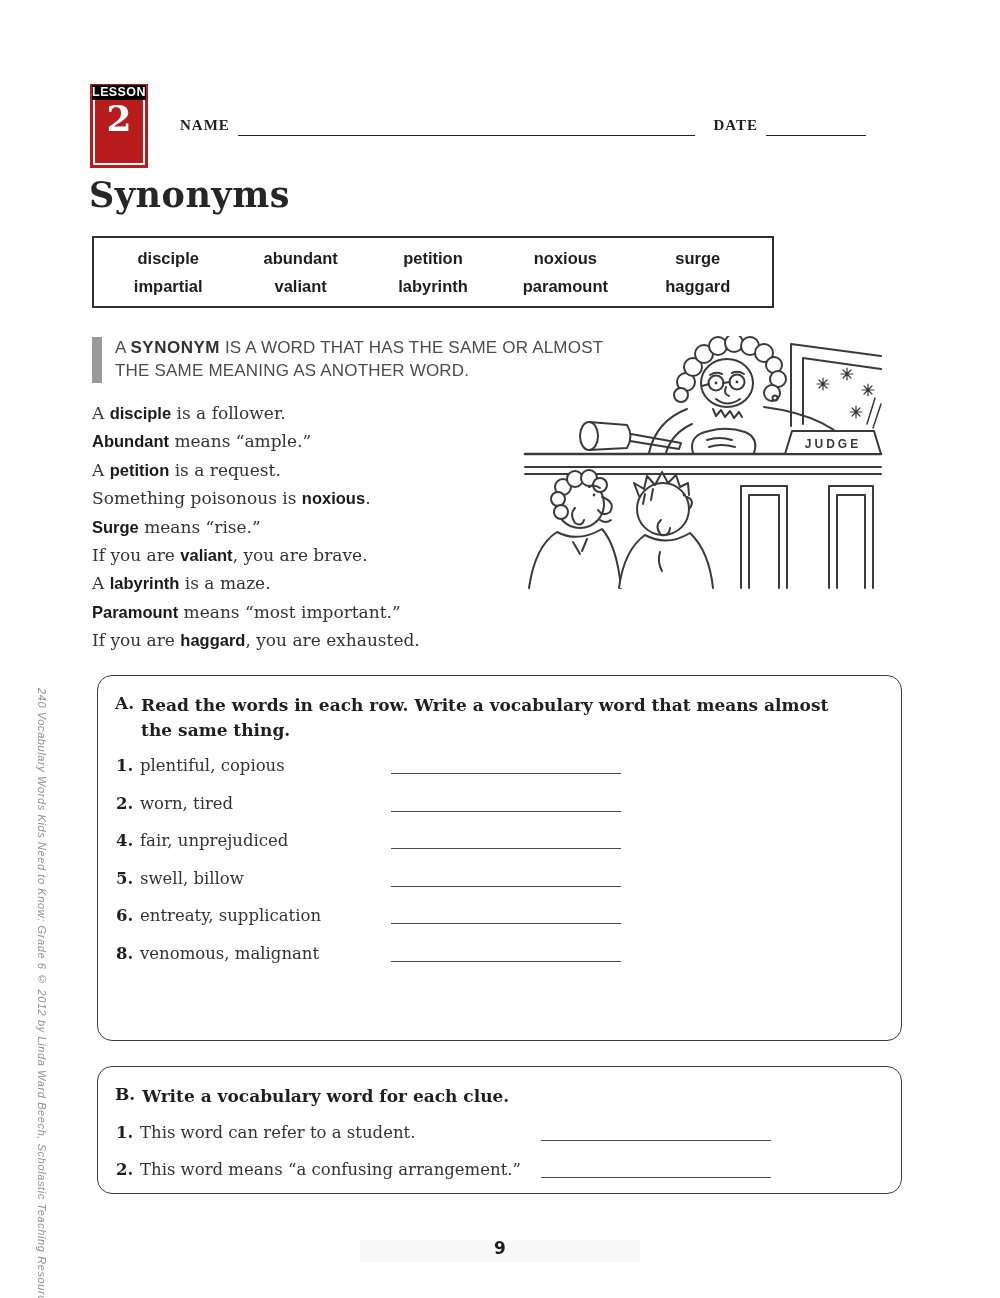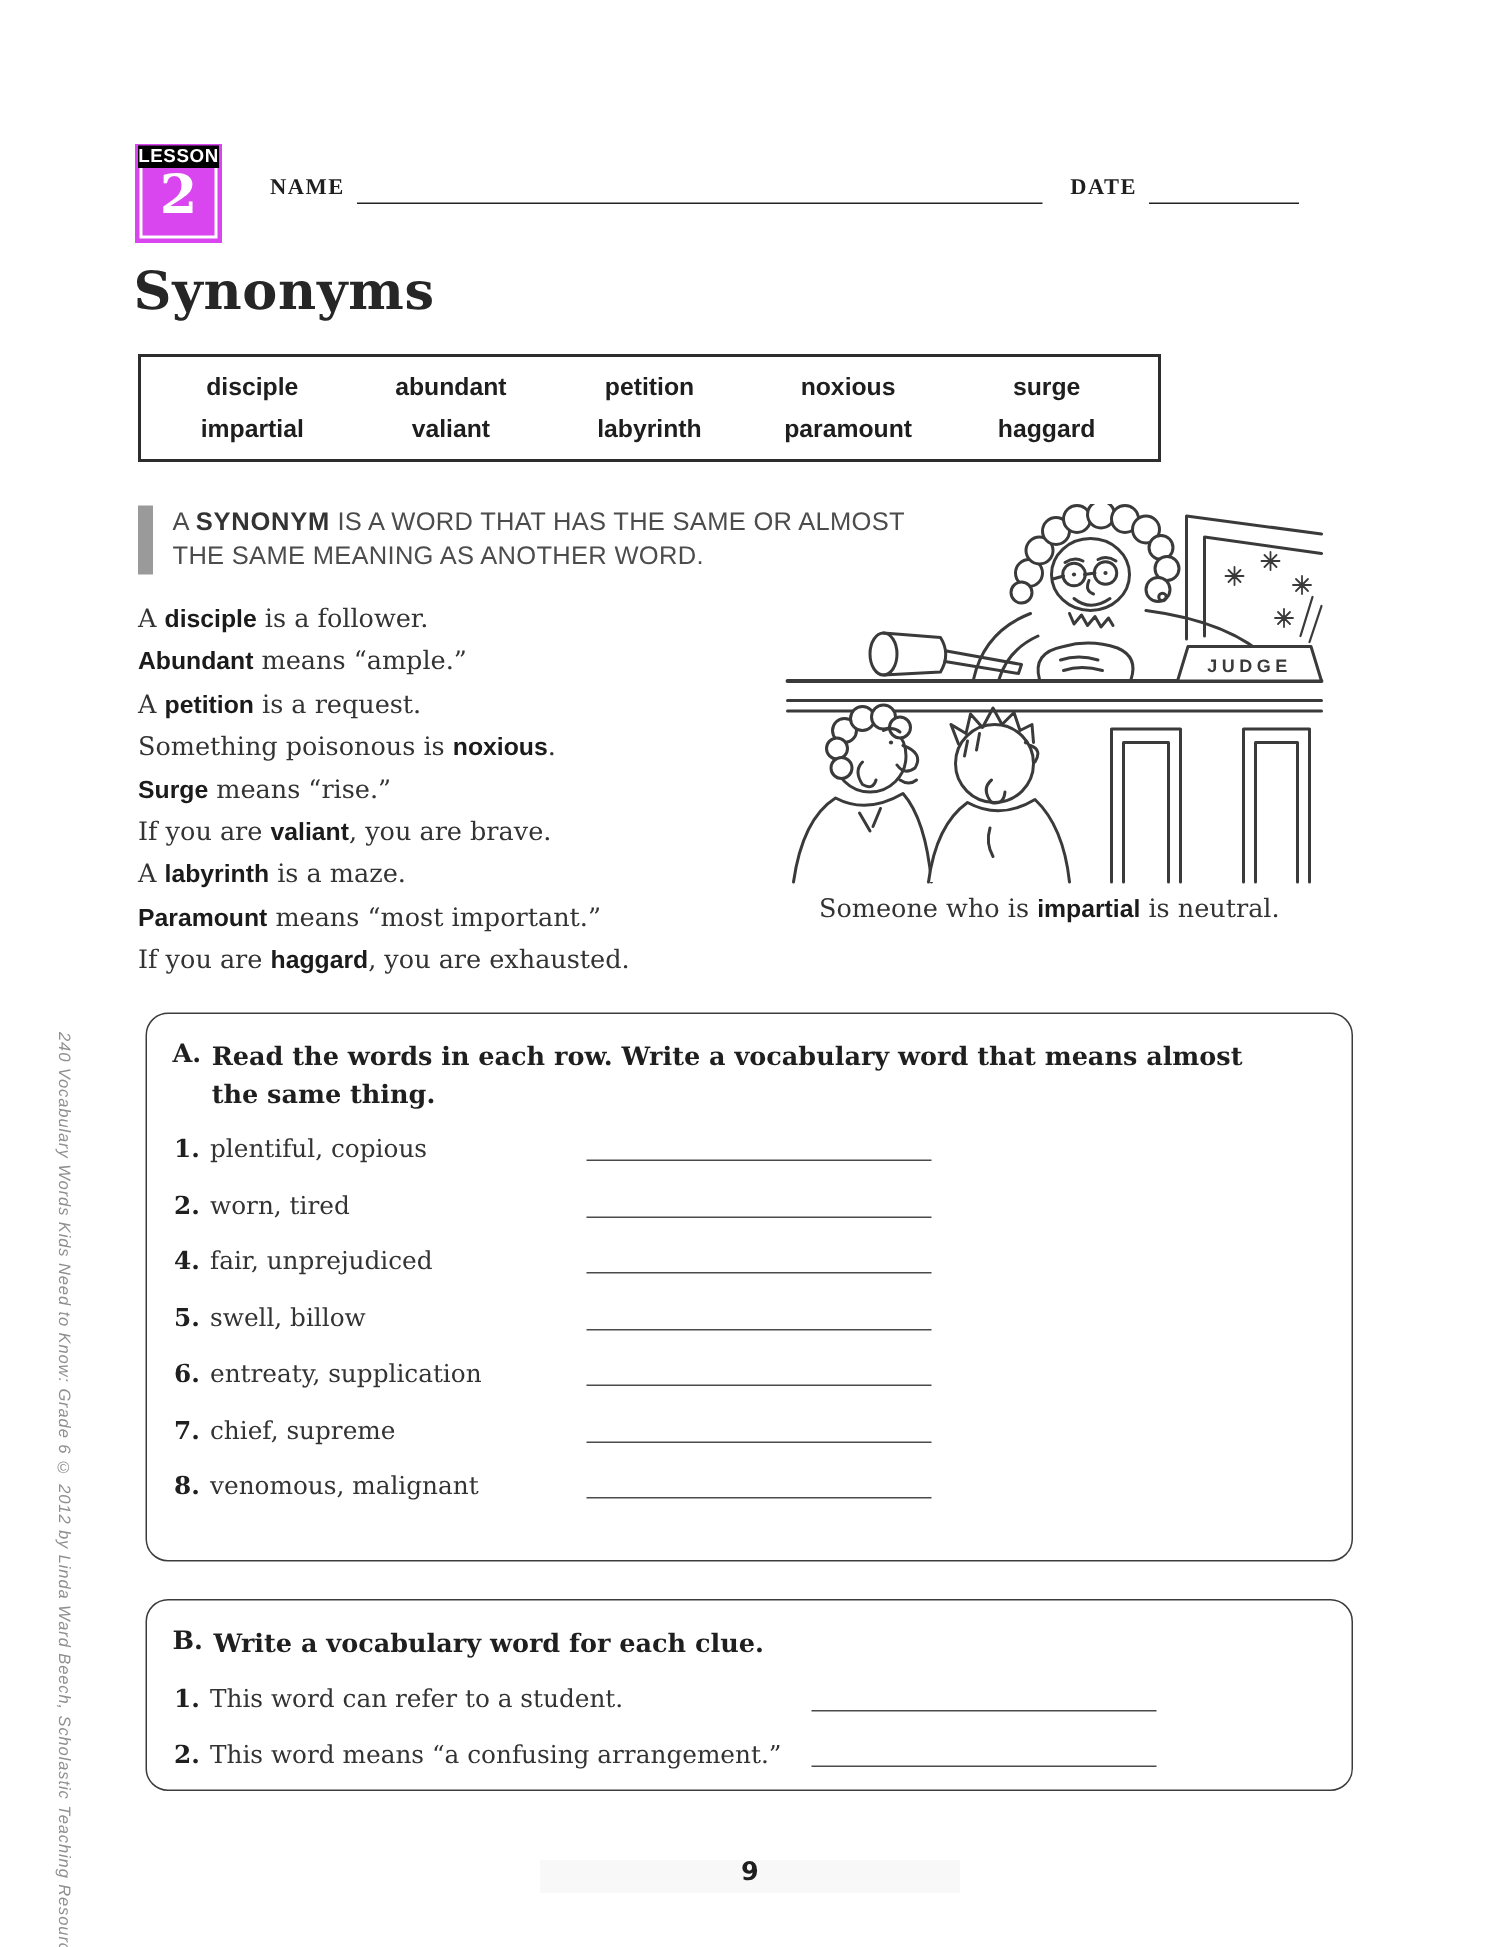--- a/index.html
+++ b/index.html
@@ -1,20 +1,20 @@
 <!DOCTYPE html>
 <html><head>
 <meta charset="utf-8">
 <style>
   html,body{margin:0;padding:0;background:#fff;}
   .page{position:relative;width:1000px;height:1298px;background:#fff;overflow:hidden;
         font-family:"DejaVu Serif",serif;color:#2e2e2e;}
 
   
-  .badge{position:absolute;left:90px;top:96px;width:58px;height:66px;background:#d946ef;}
+  .badge{position:absolute;left:90px;top:84px;width:58px;height:84px;background:#b91c1c;}
   .badge-inner{position:absolute;left:3px;top:3px;right:3px;bottom:3px;border:2px solid #fff;}
   .badge-lesson{position:absolute;top:1px;left:2px;right:2px;z-index:2;background:#000;color:#fff;
         font-family:"Liberation Sans",sans-serif;font-weight:bold;font-size:12.5px;letter-spacing:.4px;
         text-align:center;line-height:15px;}
   .badge-num{position:absolute;top:16px;left:0;right:0;z-index:2;text-align:center;color:#fff;
         font-family:"DejaVu Serif",serif;font-weight:bold;font-size:36px;line-height:1;}
 
   
   .name-date{position:absolute;left:180px;top:110px;width:686px;height:26px;display:flex;align-items:flex-end;
         font-family:"Liberation Serif",serif;font-weight:bold;font-size:15px;letter-spacing:1px;color:#1f1f1f;}
@@ -197,34 +197,32 @@
         <path d="M122,158 L120,168 M130,153 L128,164"></path>
         <circle cx="161" cy="159" r="1.4" fill="#3a3a3a" stroke="none"></circle>
         <path d="M164,161 Q172,164 167,172"></path>
         <path d="M138,184 Q131,190 138,199 Q146,201 147,192"></path>
         <path d="M137,216 Q134,226 139,235"></path>
       </g>
     </g>
     <text x="310" y="112" text-anchor="middle" font-family="Liberation Sans, sans-serif" font-size="12" font-weight="bold" letter-spacing="3" fill="#3a3a3a">JUDGE</text>
   </svg>
 
-  <div class="caption"><span>Someone who is </span><b>impartial</b><span> is neutral.</span></div>
 
   <div class="section-box box-a">
     <div class="sec-header">
       <span class="sec-label">A.</span>
       <span class="sec-instructions">Read the words in each row. Write a vocabulary word that means almost the same thing.</span>
     </div>
     <div class="items">
       <div class="item"><span class="item-num">1.</span><span class="item-text">plentiful, copious</span><span class="blank blank-a"></span></div>
       <div class="item"><span class="item-num">2.</span><span class="item-text">worn, tired</span><span class="blank blank-a"></span></div>
       <div class="item"><span class="item-num">4.</span><span class="item-text">fair, unprejudiced</span><span class="blank blank-a"></span></div>
       <div class="item"><span class="item-num">5.</span><span class="item-text">swell, billow</span><span class="blank blank-a"></span></div>
       <div class="item"><span class="item-num">6.</span><span class="item-text">entreaty, supplication</span><span class="blank blank-a"></span></div>
-      <div class="item"><span class="item-num">7.</span><span class="item-text">chief, supreme</span><span class="blank blank-a"></span></div>
       <div class="item"><span class="item-num">8.</span><span class="item-text">venomous, malignant</span><span class="blank blank-a"></span></div>
     </div>
   </div>
 
   <div class="section-box box-b">
     <div class="sec-header">
       <span class="sec-label">B.</span>
       <span class="sec-instructions">Write a vocabulary word for each clue.</span>
     </div>
     <div class="items">

